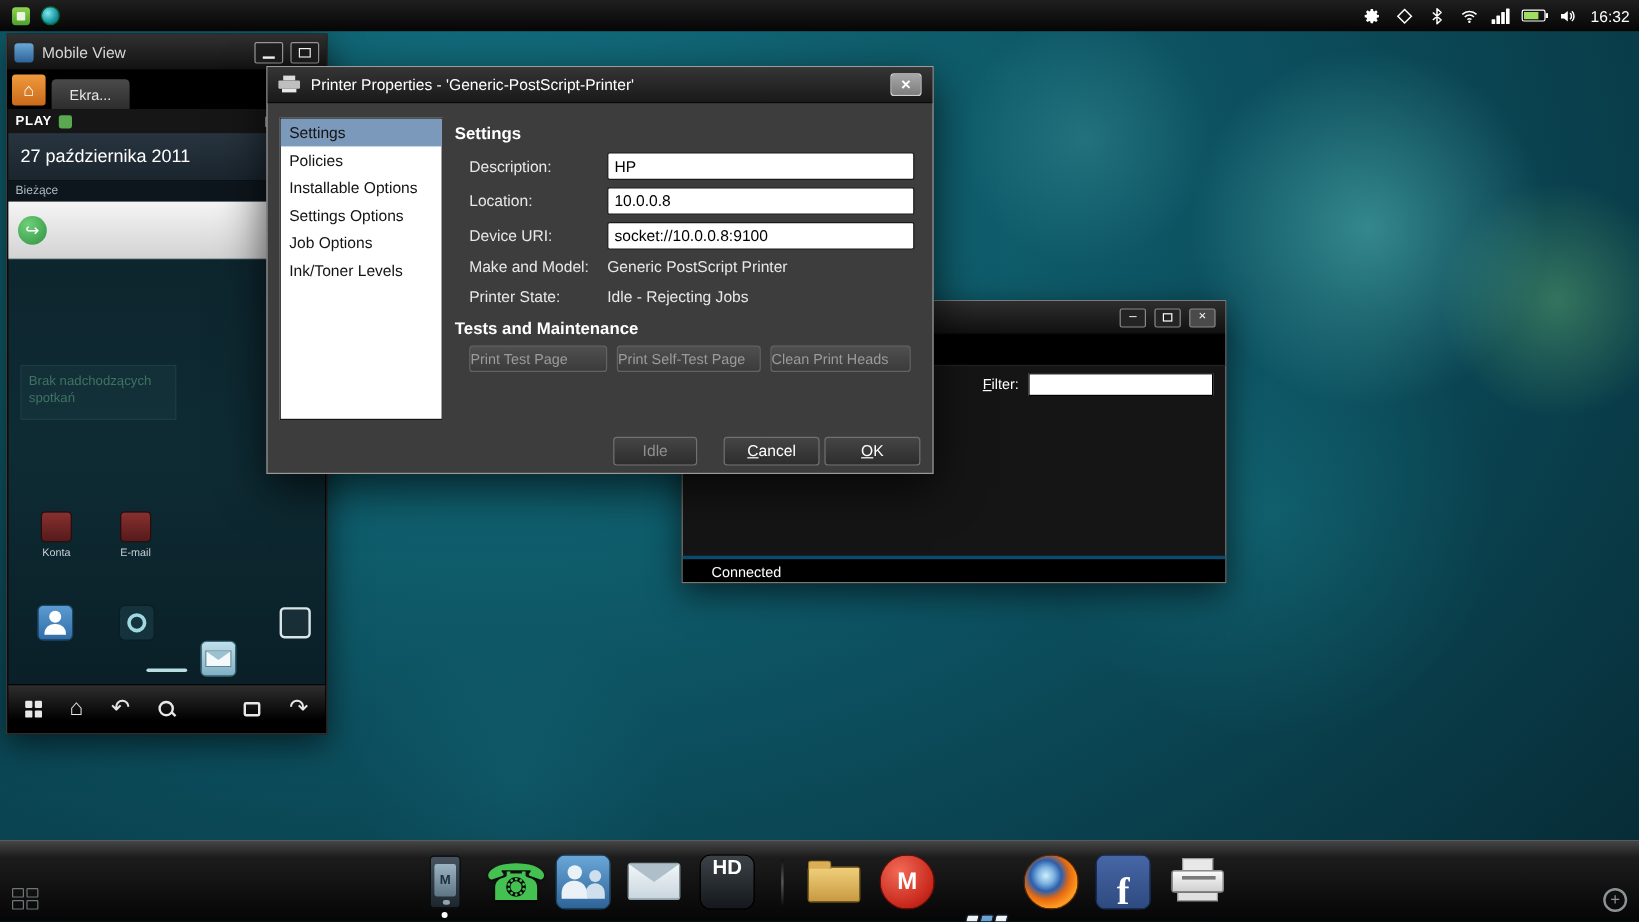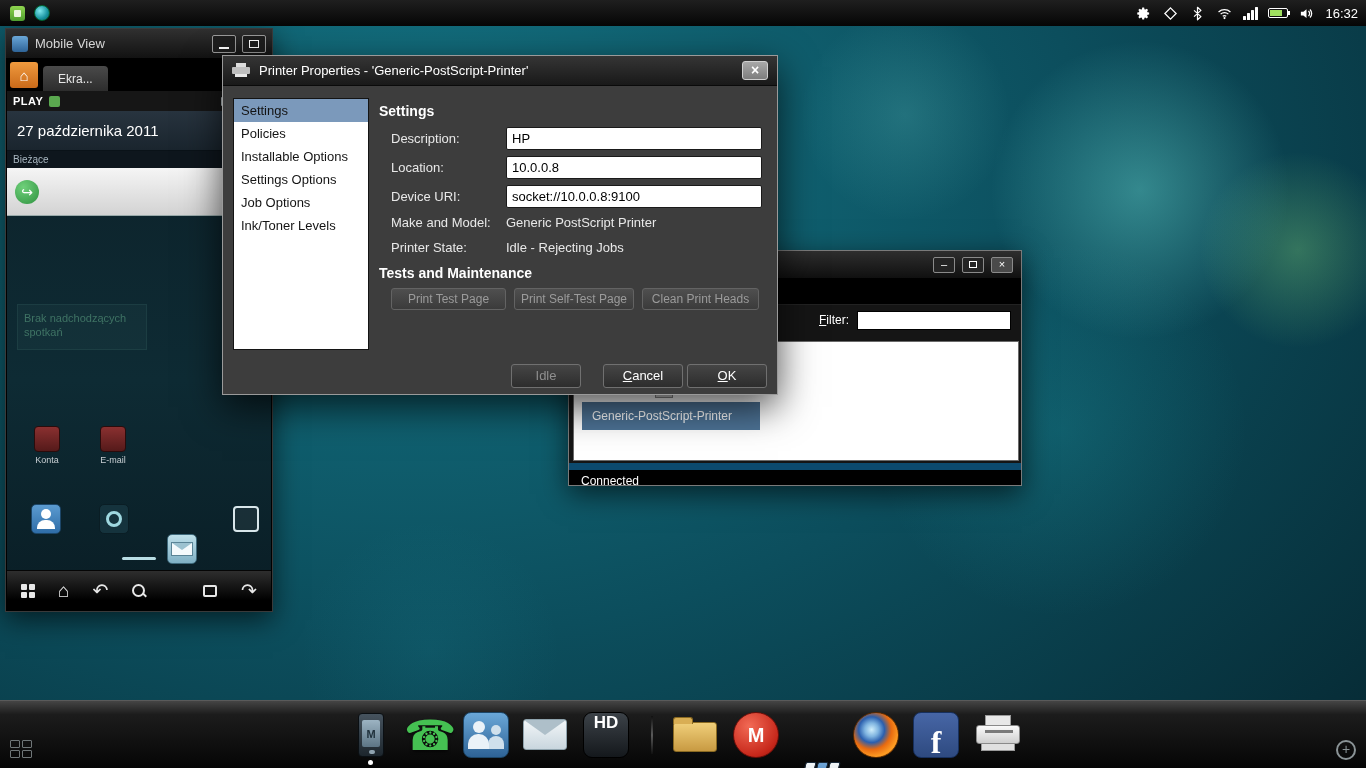--- a/index.html
+++ b/index.html
@@ -101,40 +101,40 @@
 .pw-toolbar { height:26px; background:#000; border-bottom:1px solid #222; }
 .pw-filterrow { height:30px; display:flex; align-items:center; justify-content:flex-end; padding-right:10px; gap:8px; }
 .pw-filter-label { color:#fff; font-size:12px; }
 .pw-filter-input { width:154px; height:19px; background:#fff; border:1px solid #000; font-size:12px; padding:0 4px; font-family:inherit; }
 .pw-list { position:absolute; left:4px; top:90px; width:446px; height:120px; background:#fff; border:1px solid #6a6a6a; }
 .list-prn { position:absolute; left:76px; top:36px; width:28px; height:20px; }
 .list-prn .t { position:absolute; left:6px; top:0; width:16px; height:6px; background:#bdbdbd; border:1px solid #8a8a8a; }
 .list-prn .b { position:absolute; left:0; top:6px; width:28px; height:10px; background:#9e9e9e; border-radius:2px; border:1px solid #6f6f6f; }
 .list-prn .o { position:absolute; left:5px; top:16px; width:18px; height:4px; background:#cfcfcf; border:1px solid #8a8a8a; }
 .pw-item { position:absolute; left:8px; top:60px; width:178px; height:28px; background:#4d7396; color:#fff; font-size:12px; display:flex; align-items:center; padding-left:10px; }
-.pw-status { position:absolute; left:0; bottom:0; width:100%; height:22px; background:#000; color:#fff; font-size:12px; line-height:22px; padding-left:12px; border-top:7px solid #0c4a6e; }
+.pw-status { position:absolute; left:0; bottom:0; width:100%; height:22px; background:#000; color:#fff; font-size:12px; line-height:22px; padding-left:24px; border-top:3px solid #0c4a6e; }
 
 
 .dlg { position:absolute; left:222px; top:55px; width:556px; height:340px; background:#3d3d3d;
   border:1px solid #9a9a9a; box-shadow:0 12px 36px rgba(0,0,0,.7); z-index:30; }
 .dlg-tb { height:30px; background:linear-gradient(#353535,#191919); border-bottom:1px solid #0a0a0a; display:flex; align-items:center; padding:0 9px; }
 .mini-prn { width:18px; height:15px; position:relative; flex:0 0 auto; }
 .mini-prn .t { position:absolute; left:4px; top:0; width:10px; height:4px; background:#dcdcdc; }
 .mini-prn .b { position:absolute; left:0; top:4px; width:18px; height:7px; background:#bfbfbf; border-radius:1px; }
 .mini-prn .o { position:absolute; left:3px; top:11px; width:12px; height:3px; background:#e8e8e8; }
 .dlg-title { color:#fff; font-size:13px; margin-left:9px; }
 .dlg-close { margin-left:auto; width:26px; height:19px; background:linear-gradient(#a8a8a8,#7d7d7d); border:1px solid #cfcfcf; border-radius:3px; color:#fff; font-weight:bold; font-size:14px; line-height:17px; text-align:center; }
 .dlg-nav { position:absolute; left:10px; top:42px; width:136px; height:252px; background:#fff; border:1px solid #141414; }
 .dlg-nav .item { height:23px; line-height:23px; padding-left:7px; font-size:13px; color:#141414; white-space:nowrap; overflow:hidden; }
 .dlg-nav .item.sel { background:#7b99bb; }
 .dlg-h { position:absolute; color:#fff; font-size:14px; font-weight:bold; left:156px; }
 .flabel { position:absolute; left:168px; color:#e8e8e8; font-size:13px; }
 .finput { position:absolute; left:283px; width:256px; height:23px; background:#fff; border:1px solid #1a1a1a; border-radius:2px; font-size:13px; padding:0 5px; font-family:inherit; color:#000; }
 .fstatic { position:absolute; left:283px; color:#e8e8e8; font-size:13px; }
-.tbtn { position:absolute; top:232px; height:22px; background:linear-gradient(#4f4f4f,#3b3b3b); border:1px solid #636363; border-radius:3px; color:#9b9b9b; font-size:12px; text-align:center; line-height:20px; }
+.tbtn { position:absolute; top:232px; height:22px; background:linear-gradient(#4f4f4f,#3b3b3b); border:1px solid #636363; border-radius:3px; color:#9b9b9b; font-size:12px; text-align:left; line-height:20px; }
 .abtn { position:absolute; top:308px; height:24px; background:linear-gradient(#454545,#2d2d2d); border:1px solid #707070; border-radius:3px; font-size:13px; color:#fff; text-align:center; line-height:22px; }
 .abtn.disabled { color:#8f8f8f; }
 .abtn u, .pw-filter-label u { text-decoration:underline; }
 
 
 .dock { position:absolute; left:0; bottom:0; width:100%; height:68px; z-index:40;
   background:linear-gradient(#454545,#1c1c1c 20%,#050505); border-top:1px solid #5a5a5a; }
 .dock-icon { position:absolute; top:11px; width:46px; height:46px; }
 .phone-body { width:26px; height:44px; margin:1px auto; background:linear-gradient(#46535e,#1d262d); border:1px solid #0a0f13; border-radius:4px; position:relative; }
 .phone-scr { position:absolute; left:3px; top:6px; right:3px; bottom:9px; background:linear-gradient(#9cb3c2,#5d7585); border-radius:2px; display:flex; align-items:center; justify-content:center; color:#20313c; font-weight:bold; font-size:11px; }
@@ -309,28 +309,20 @@
       <span class="pw-btn">
           <span class="box"></span>
         </span>
       <span class="pw-btn close">×</span>
     </div>
     <div class="pw-toolbar"></div>
     <div class="pw-filterrow">
       <span class="pw-filter-label"><u>F</u>ilter:</span>
       <input class="pw-filter-input" value="" style="">
     </div>
-    <div class="pw-list">
-      <span class="list-prn">
-          <span class="t"></span>
-          <span class="b"></span>
-          <span class="o"></span>
-        </span>
-      <div class="pw-item">Generic-PostScript-Printer</div>
-    </div>
     <div class="pw-status">Connected</div>
   </div>
 
   <div class="dlg">
     <div class="dlg-tb">
       <span class="mini-prn">
           <span class="t"></span>
           <span class="b"></span>
           <span class="o"></span>
         </span>

